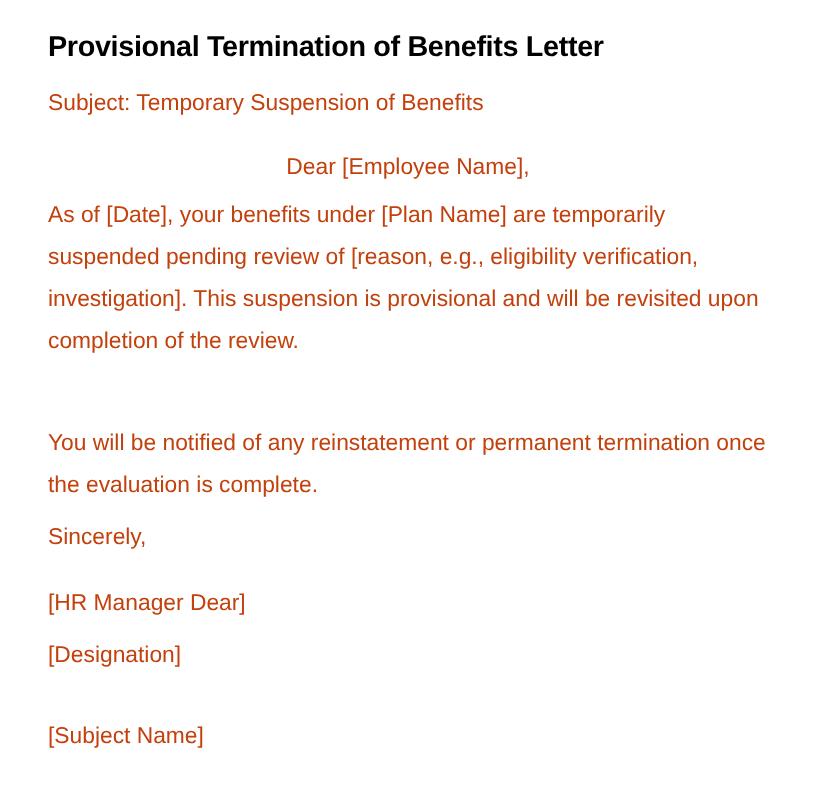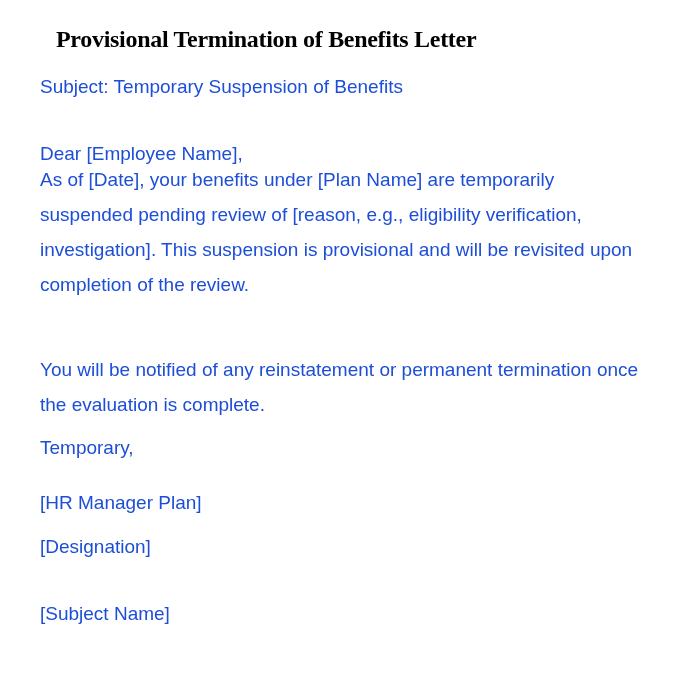--- a/index.html
+++ b/index.html
@@ -17,53 +17,52 @@
     }
     .page {
       position: absolute;
       left: 40px;
       top: 0;
       width: 620px;
     }
     .title {
       position: absolute;
       top: 26px;
-      left: 16px;
+      left: 0;
       margin: 0;
       font-size: 24px;
       font-weight: bold;
       letter-spacing: -0.3px;
       white-space: nowrap;
       color: #000000;
-      font-family: Liberation Serif, serif;
     }
     .para {
       position: absolute;
       left: 0;
       margin: 0;
       font-size: 19px;
       line-height: 35px;
       width: 600px;
-      color: #1d4ed8;
+      color: #c2410c;
     }
   </style>
 </head>
 <body>
 
 <div class="page">
   <h1 class="title">Provisional Termination of Benefits Letter</h1>
 
   <p class="para" style="top:69px;">Subject: Temporary Suspension of Benefits</p>
 
-  <p class="para" style="top:136px;">Dear [Employee Name],</p>
+  <p class="para" style="top:122px;text-align:center;">Dear [Employee Name],</p>
 
   <p class="para" style="top:162px;">As of [Date], your benefits under [Plan Name] are temporarily suspended pending review of [reason, e.g., eligibility verification, investigation]. This suspension is provisional and will be revisited upon completion of the review.</p>
 
   <p class="para" style="top:352px;">You will be notified of any reinstatement or permanent termination once the evaluation is complete.</p>
 
-  <p class="para" style="top:430px;">Temporary,</p>
+  <p class="para" style="top:430px;">Sincerely,</p>
 
-  <p class="para" style="top:485px;">[HR Manager Plan]</p>
+  <p class="para" style="top:485px;">[HR Manager Dear]</p>
 
   <p class="para" style="top:529px;">[Designation]</p>
 
   <p class="para" style="top:596px;">[Subject Name]</p>
 </div>
 
 </body></html>

